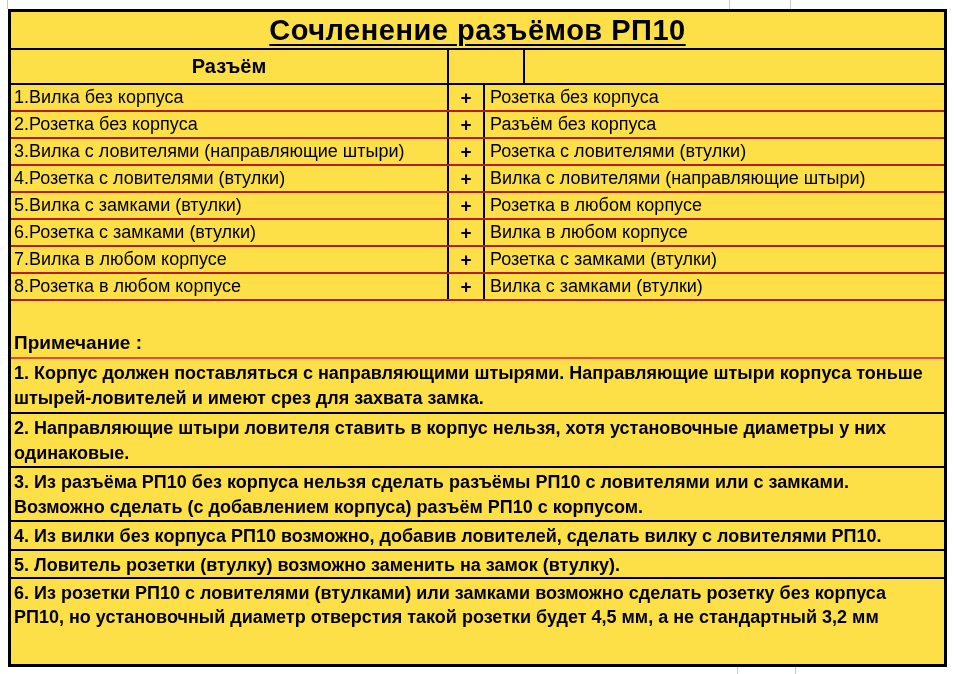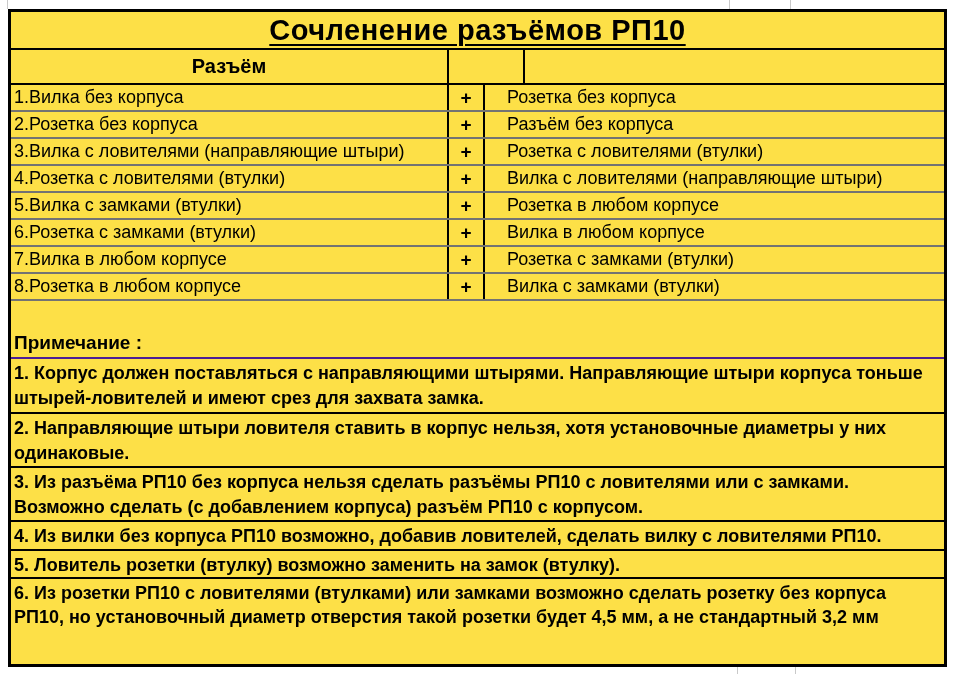--- a/index.html
+++ b/index.html
@@ -67,51 +67,51 @@
   }
   .header-cell {
     display: flex;
     align-items: center;
     justify-content: center;
     font-weight: bold;
     font-size: 20px;
   }
   .data-row {
     height: 27px;
-    border-bottom: 2px solid #737373;
+    border-bottom: 2px solid #b91c1c;
     font-size: 18px;
   }
   .bdr { border-right: 2px solid #000; }
   .cell-left {
     display: flex;
     align-items: center;
     padding-left: 3px;
     white-space: nowrap;
     overflow: hidden;
   }
   .cell-plus {
     display: flex;
     align-items: center;
     justify-content: center;
     font-weight: bold;
     font-size: 19px;
   }
   .cell-right {
     display: flex;
     align-items: center;
-    padding-left: 22px;
+    padding-left: 5px;
     white-space: nowrap;
     overflow: hidden;
   }
 
   
   .notes-heading-cell {
     flex: none;
     height: 58px;
-    border-bottom: 2px solid #4c1d95;
+    border-bottom: 2px solid #ef4444;
     display: flex;
     align-items: flex-end;
     padding: 0 6px 3px 3px;
     font-weight: bold;
     font-size: 19px;
   }
   .note {
     flex: none;
     border-bottom: 2px solid #000;
     font-weight: bold;

